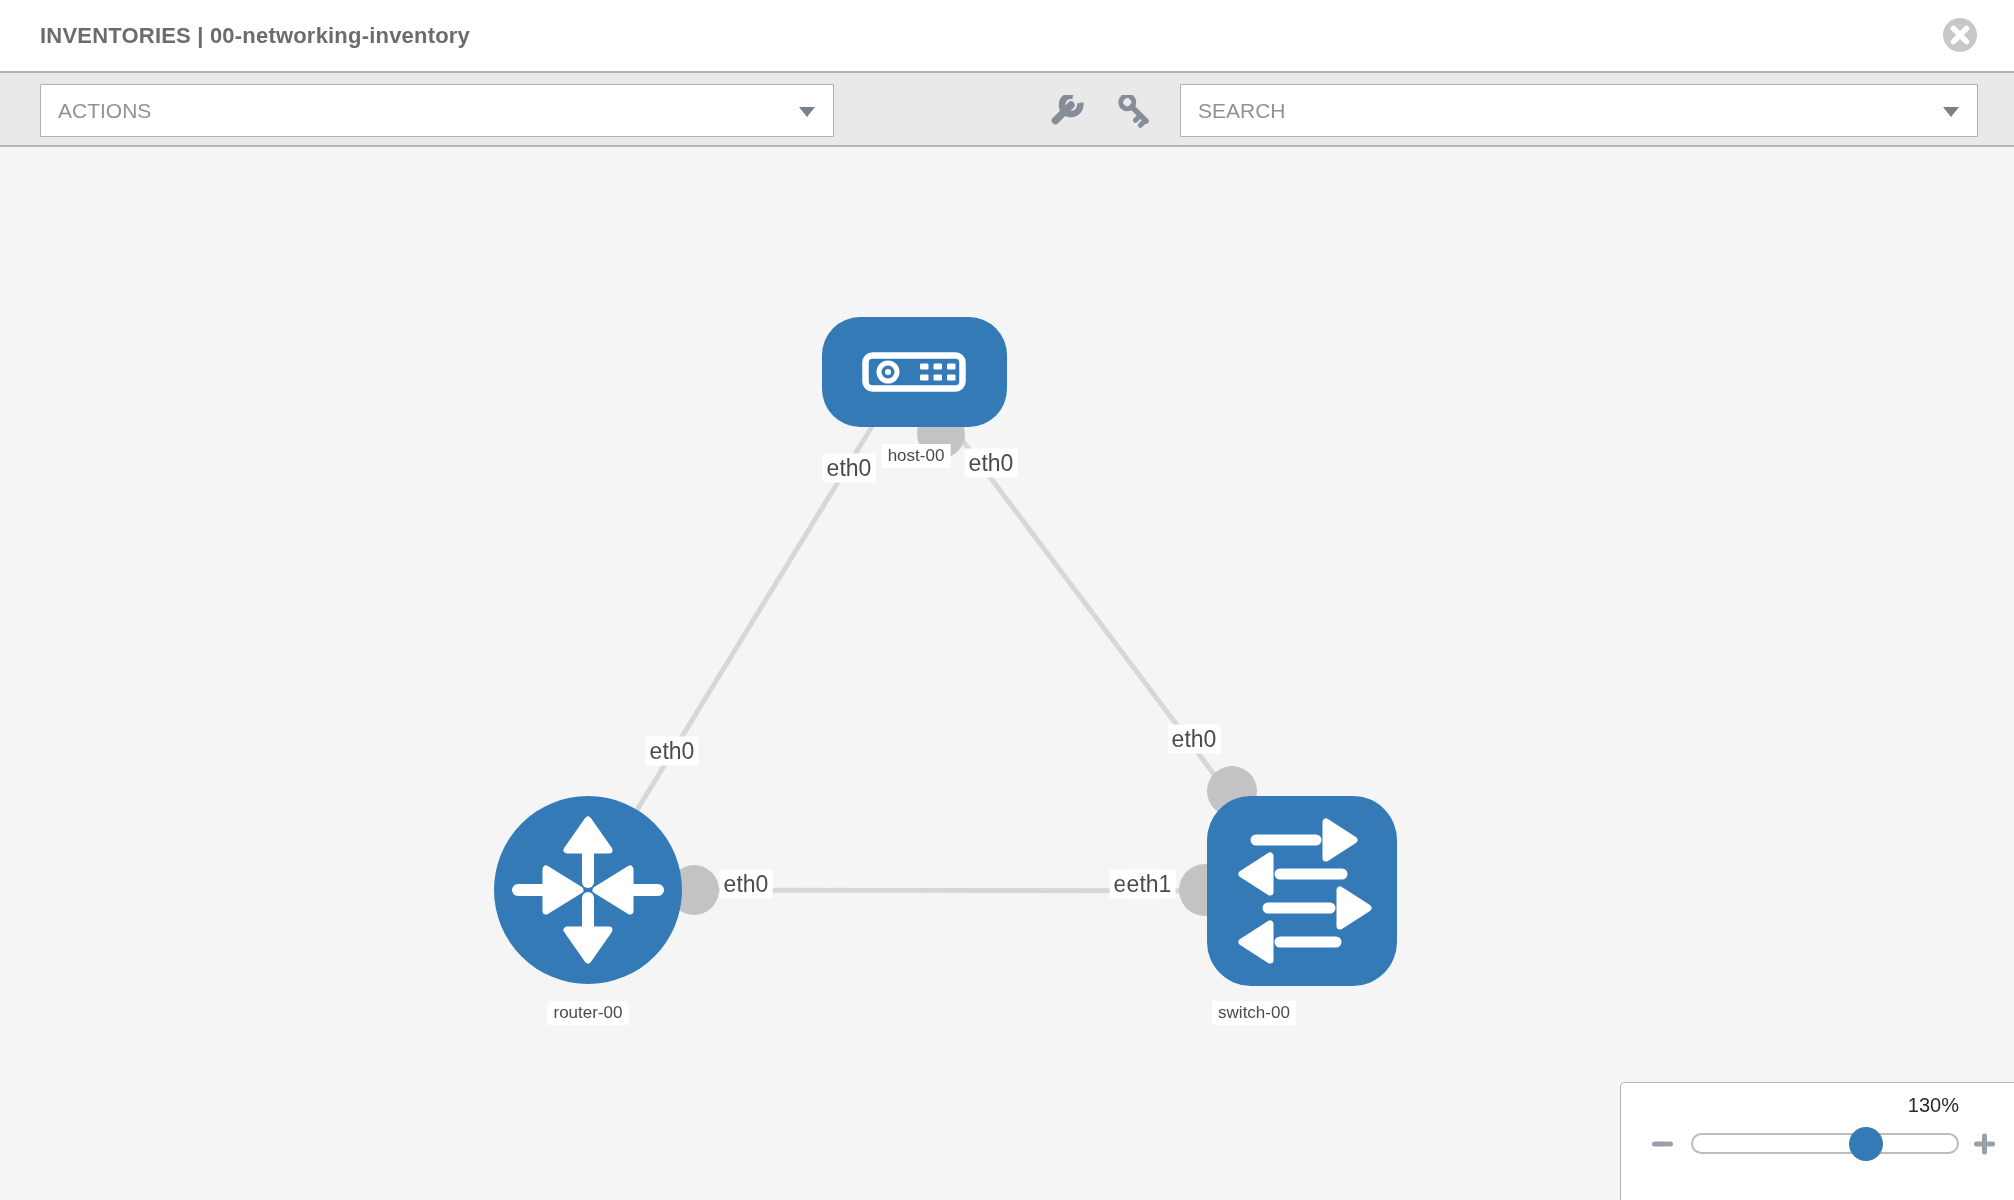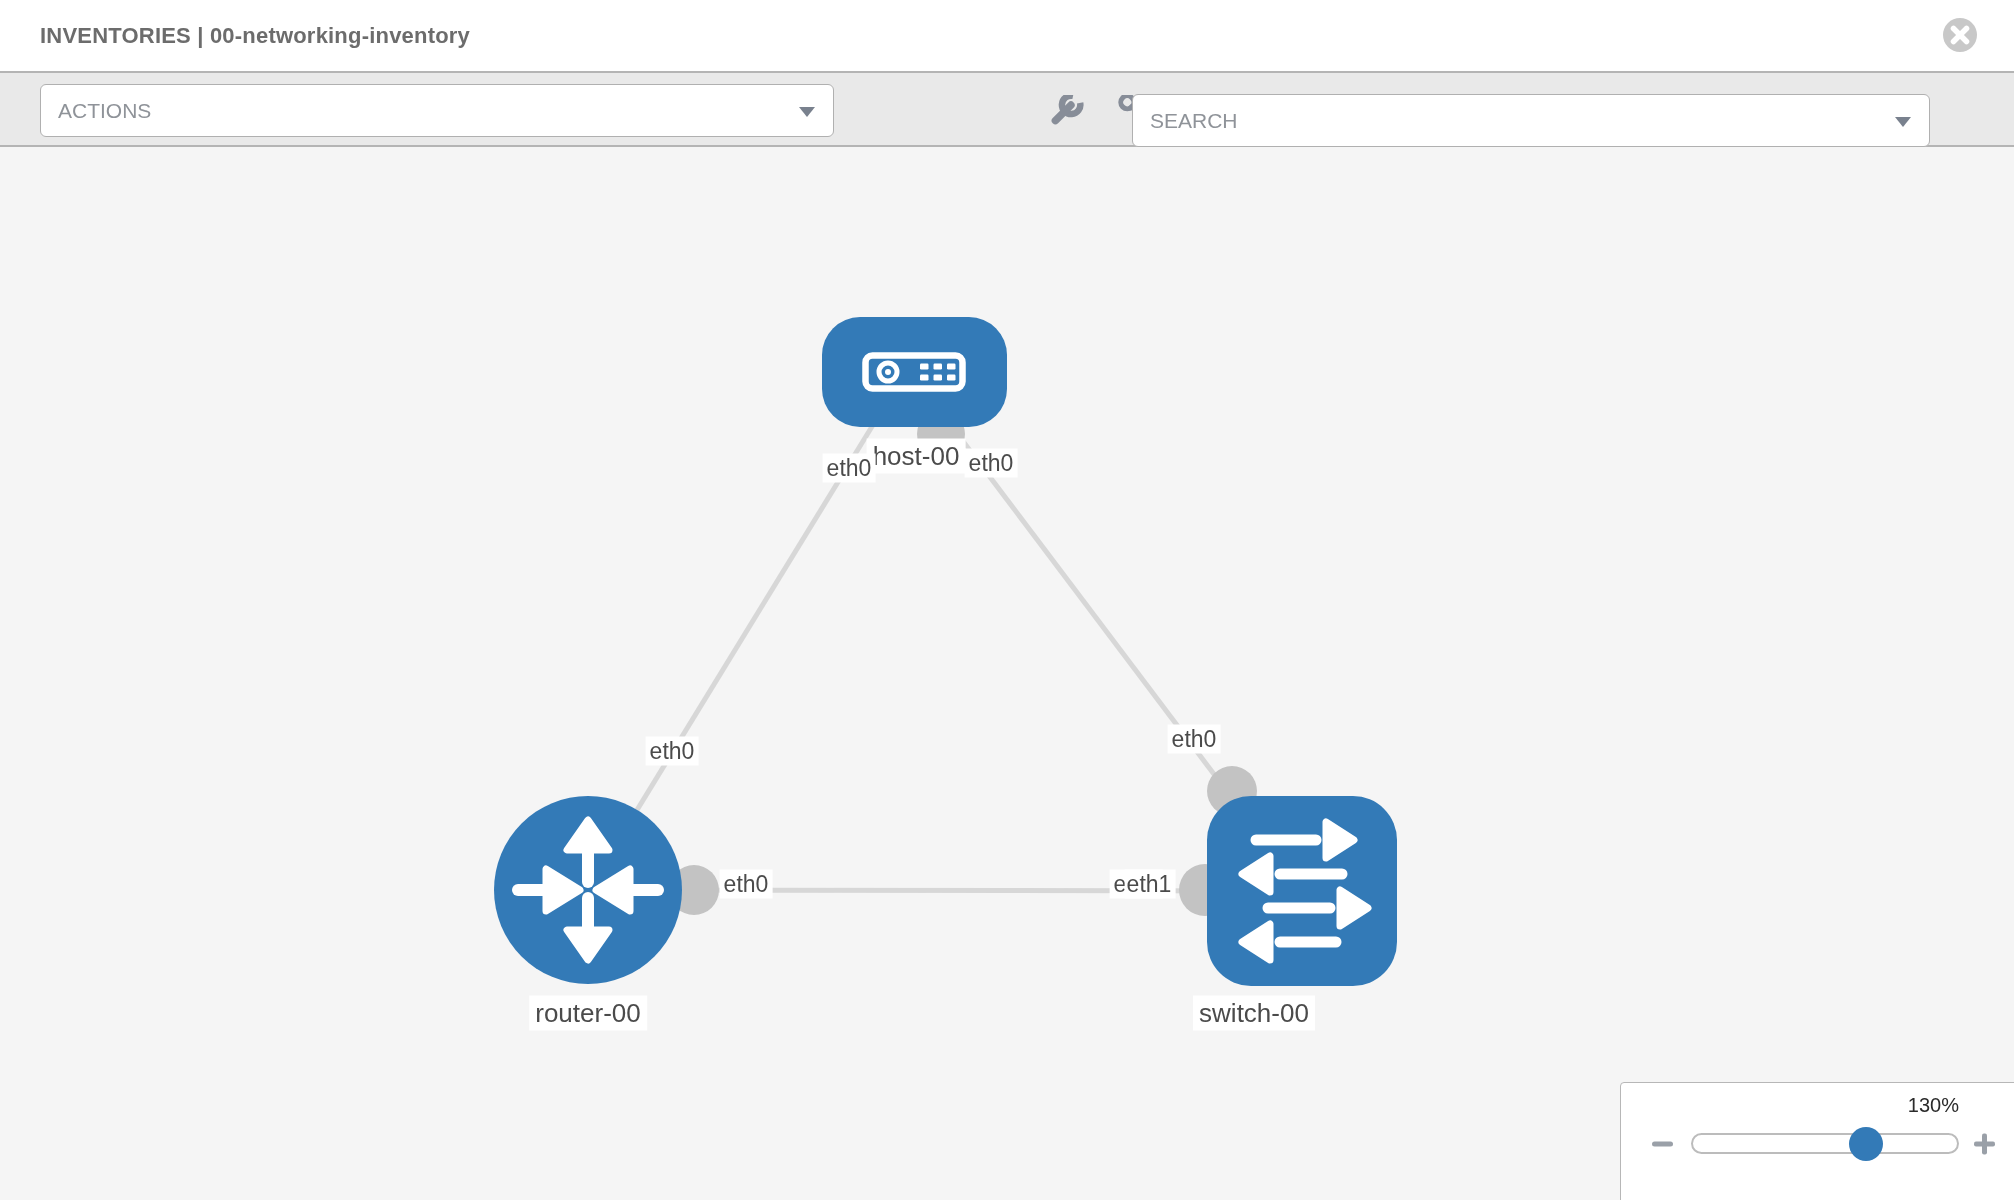--- a/index.html
+++ b/index.html
@@ -10,42 +10,42 @@
   .header { position:relative; width:100%; height:71px; background:#fff; }
   .header-title { position:absolute; left:40px; top:0; line-height:71px;
                   font-size:22px; font-weight:700; color:#6c6c6c; letter-spacing:.2px; }
   .close-btn { position:absolute; right:36px; top:17px; width:36px; height:36px;
                border:none; background:transparent; cursor:pointer; }
 
   
   .toolbar { position:relative; width:100%; height:76px; background:#e9e9e9;
              border-top:2px solid #b4b4b4; border-bottom:2px solid #b4b4b4; }
   .select-box { position:absolute; top:11px; height:53px; background:#fff;
-                border:1px solid #b0b0b0; border-radius:6px; cursor:pointer; }
+                border:1px solid #b0b0b0; border-radius:1px; cursor:pointer; }
   .select-box .sel-text { position:absolute; left:17px; top:0; line-height:51px;
                           font-size:21px; color:#8f9399; }
   .caret { position:absolute; right:18px; top:22px; width:0; height:0;
            border-left:8px solid transparent; border-right:8px solid transparent;
            border-top:10px solid #79818e; }
   .actions-box { left:40px;  width:794px; }
-  .search-box  { left:1132px; width:798px;margin-top:10px; }
+  .search-box  { left:1180px; width:798px; }
   .tool-icon-btn { position:absolute; top:22px; width:36px; height:34px;
                    background:transparent; border:none; cursor:pointer; }
   .wrench-btn { left:1048px; }
   .key-btn    { left:1117px; }
 
   
   .canvas { position:relative; width:2014px; height:1053px; background:#f5f5f5; overflow:hidden; }
   .topology-svg { position:absolute; left:0; top:0; }
 
   
   .node-label, .if-label {
     position:absolute; transform:translate(-50%,-50%);
     background:#ffffff; color:#4b4b4b; white-space:nowrap; }
-  .node-label { font-size:26px; padding:2px 6px; }
+  .node-label { font-size:17px; padding:2px 6px; }
   .if-label   { font-size:23px; padding:1px 4px; }
   .if-combo   { padding:1px 0 1px 4px; }
   .if-combo .if-over { position:absolute; left:15px; top:0; background:#fff;
                        padding:1px 4px 1px 2px; }
   .if-combo .if-under { display:inline-block; padding-right:4px; }
 
   
   .zoom-panel { position:absolute; left:1620px; top:935px; width:400px; height:124px;
                 background:#fff; border:1px solid #b7b7b7; border-radius:4px 0 0 0; }
   .zoom-level { position:absolute; left:70px; top:11px; width:268px; text-align:right;

